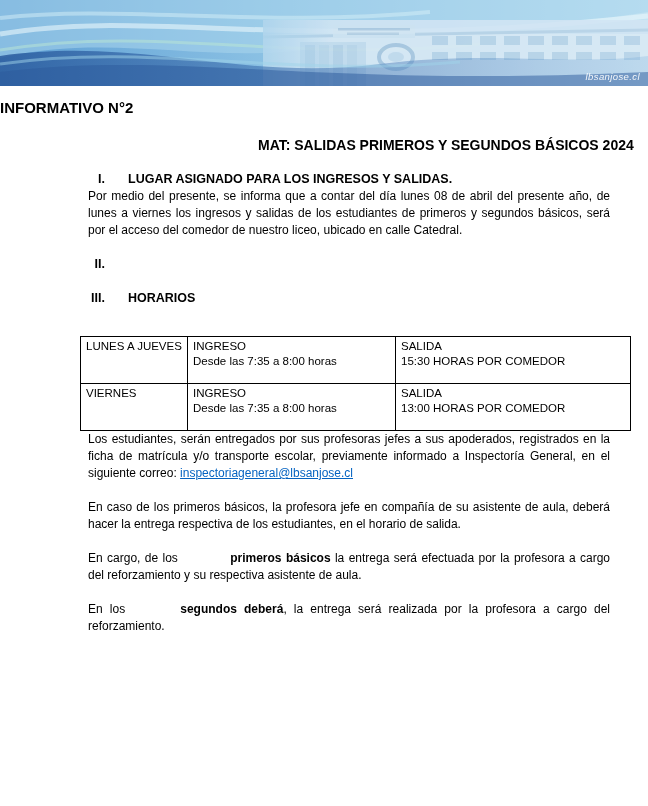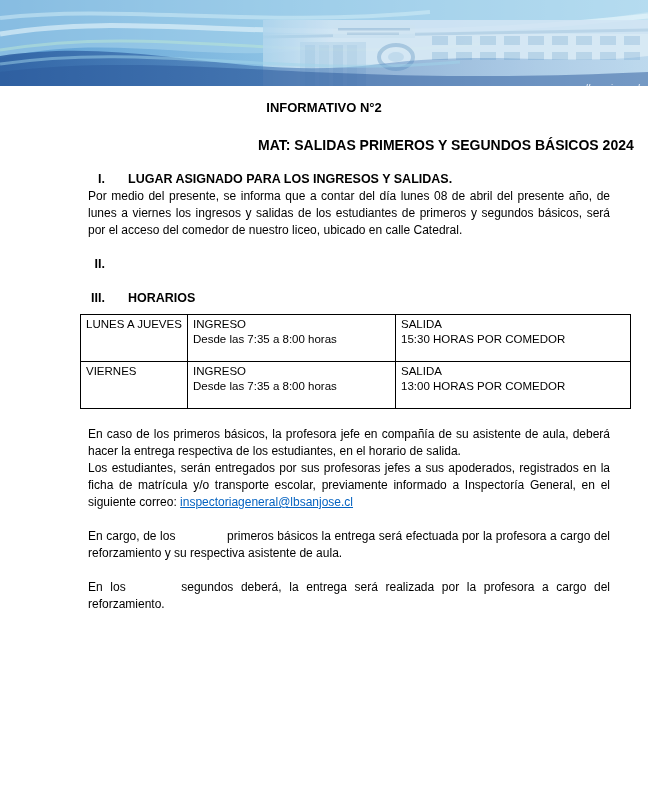--- a/index.html
+++ b/index.html
@@ -5,38 +5,38 @@
   * { margin:0; padding:0; box-sizing:border-box; }
   html,body { background:#ffffff; }
   .page {
     position:relative; width:648px; height:806px; background:#ffffff;
     font-family:"Liberation Sans", sans-serif; color:#000; overflow:hidden;
   }
   
   .banner { position:absolute; top:0; left:0; width:648px; height:86px; }
   .banner svg { display:block; }
   .watermark {
-    position:absolute; top:82px; right:8px; font-size:9.5px; font-style:italic;
+    position:absolute; top:71px; right:8px; font-size:9.5px; font-style:italic;
     color:rgba(255,255,255,0.93); letter-spacing:0.4px;
   }
   
   .content { position:absolute; top:86px; left:0; width:648px; }
-  .doc-title { margin-top:14px; text-align:center; font-weight:bold; font-size:13px; line-height:15px; }
+  .doc-title { margin-top:14px; text-align:left; font-weight:bold; font-size:15px; line-height:15px; }
   .doc-subject { margin-top:23px; padding-left:258px; font-weight:bold; font-size:14px; line-height:15px; white-space:nowrap; }
   .col { margin-left:88px; margin-right:38px; }
   .sec-head { display:flex; font-weight:bold; font-size:12.5px; line-height:17px; }
   .sec-head .num { flex:none; width:17px; text-align:right; }
   .sec-head .lbl { padding-left:23px; }
   .mt-h1 { margin-top:18px; }
   .mt-gap { margin-top:17px; }
   .para { font-size:12px; line-height:17px; text-align:justify; }
-  .bold { font-weight:normal;margin-left:48px; }
+  .bold { font-weight:bold;margin-left:48px; }
   a.email-link { color:#0563c1; text-decoration:underline; cursor:pointer; font-size:12px; }
   
-  .tbl-wrap { margin-left:80px; margin-right:18px; margin-top:7px; }
+  .tbl-wrap { margin-left:80px; margin-right:18px; margin-top:29px; }
   table.schedule { border-collapse:collapse; width:550px; table-layout:fixed; }
   table.schedule td {
     border:1px solid #000; vertical-align:top;
     padding:2px 4px 14px 5px; font-size:11.5px; line-height:15px;
   }
   td.c-day { width:107px; }
   td.c-in  { width:208px; }
   td.c-out { width:235px; }
   .cell-line { display:block; }
 </style>
@@ -163,25 +163,25 @@
             </td>
             <td class="c-out">
               <span class="cell-line">SALIDA</span>
               <span class="cell-line">13:00 HORAS POR COMEDOR</span>
             </td>
           </tr>
         </tbody>
       </table>
     </div>
 
-    <div class="col para mt-gap">En caso de los primeros básicos, la profesora jefe en compañía de su asistente de aula, deberá hacer la entrega respectiva de los estudiantes, en el horario de salida.</div>
-
     <div class="col para">
       <span>Los estudiantes, serán entregados por sus profesoras jefes a sus apoderados, registrados en la ficha de matrícula y/o transporte escolar, previamente informado a Inspectoría General, en el siguiente correo: </span><a class="email-link">inspectoriageneral@lbsanjose.cl</a>
     </div>
+
+    <div class="col para mt-gap">En caso de los primeros básicos, la profesora jefe en compañía de su asistente de aula, deberá hacer la entrega respectiva de los estudiantes, en el horario de salida.</div>
 
 
     <div class="col para mt-gap">
       <span>En cargo, de los </span><span class="bold">primeros básicos</span><span> la entrega será efectuada por la profesora a cargo del reforzamiento y su respectiva asistente de aula.</span>
     </div>
 
     <div class="col para mt-gap">
       <span>En los </span><span class="bold">segundos deberá</span><span>, la entrega será realizada por la profesora a cargo del reforzamiento.</span>
     </div>
 

